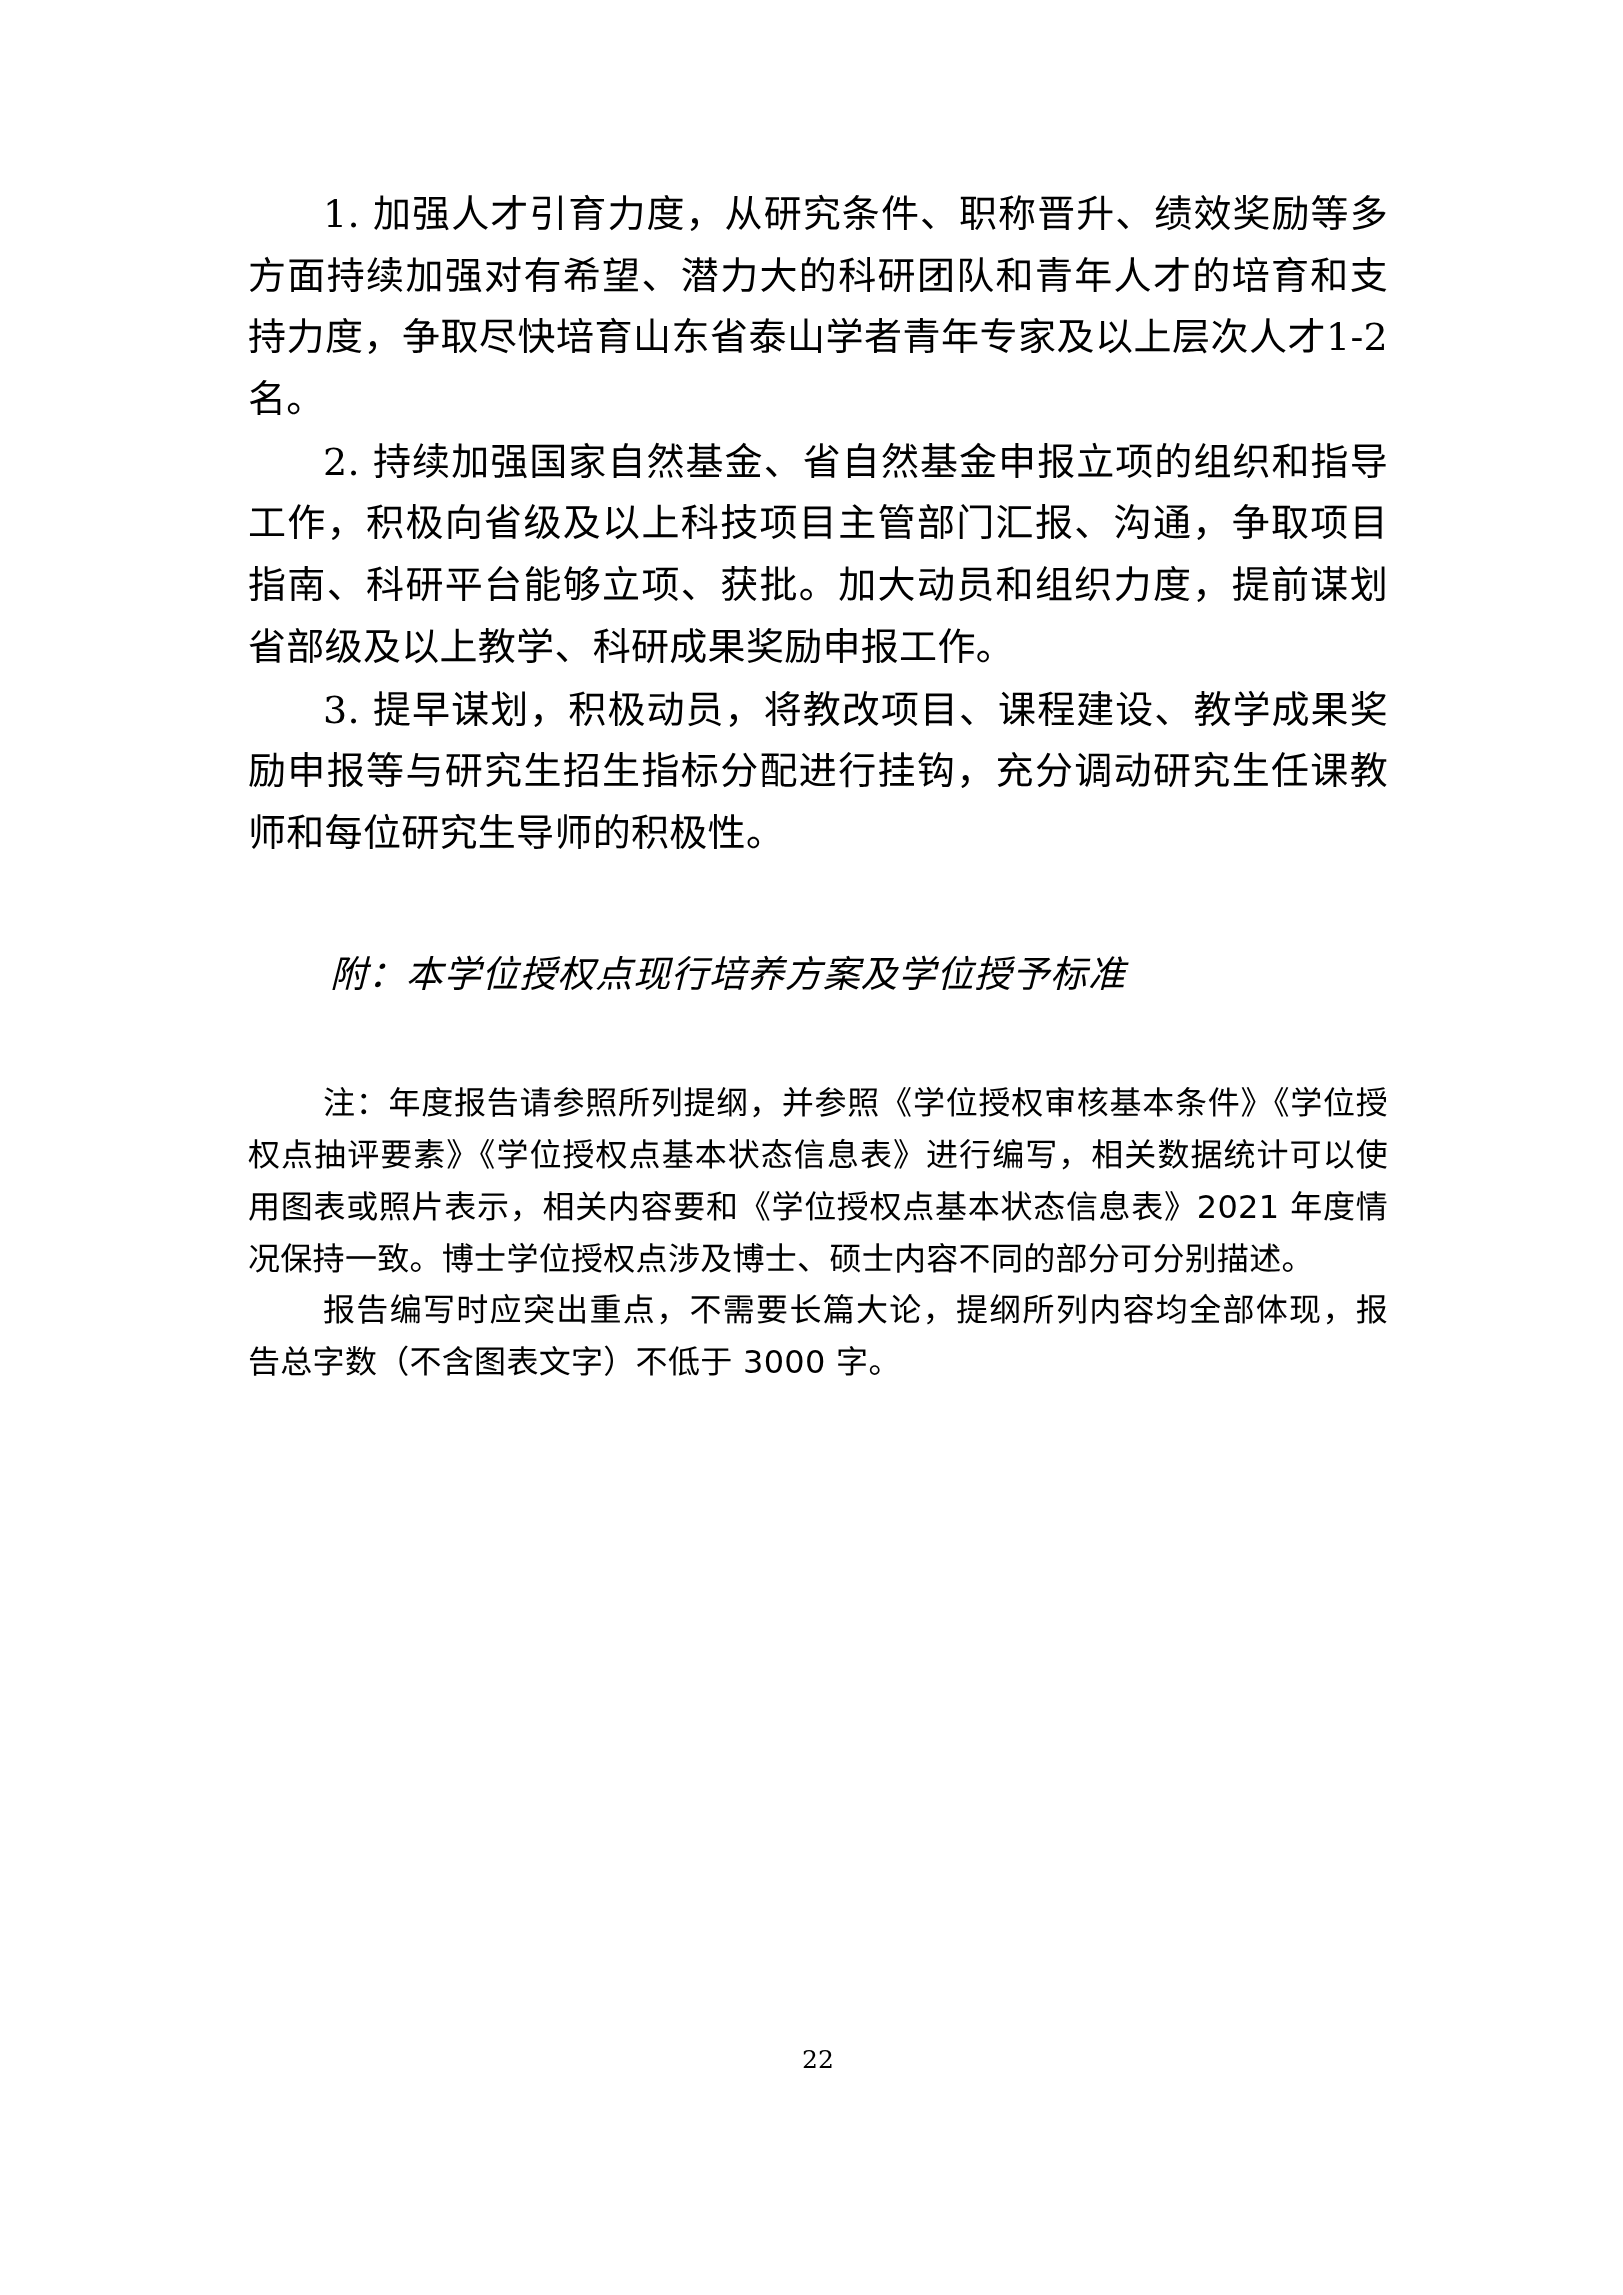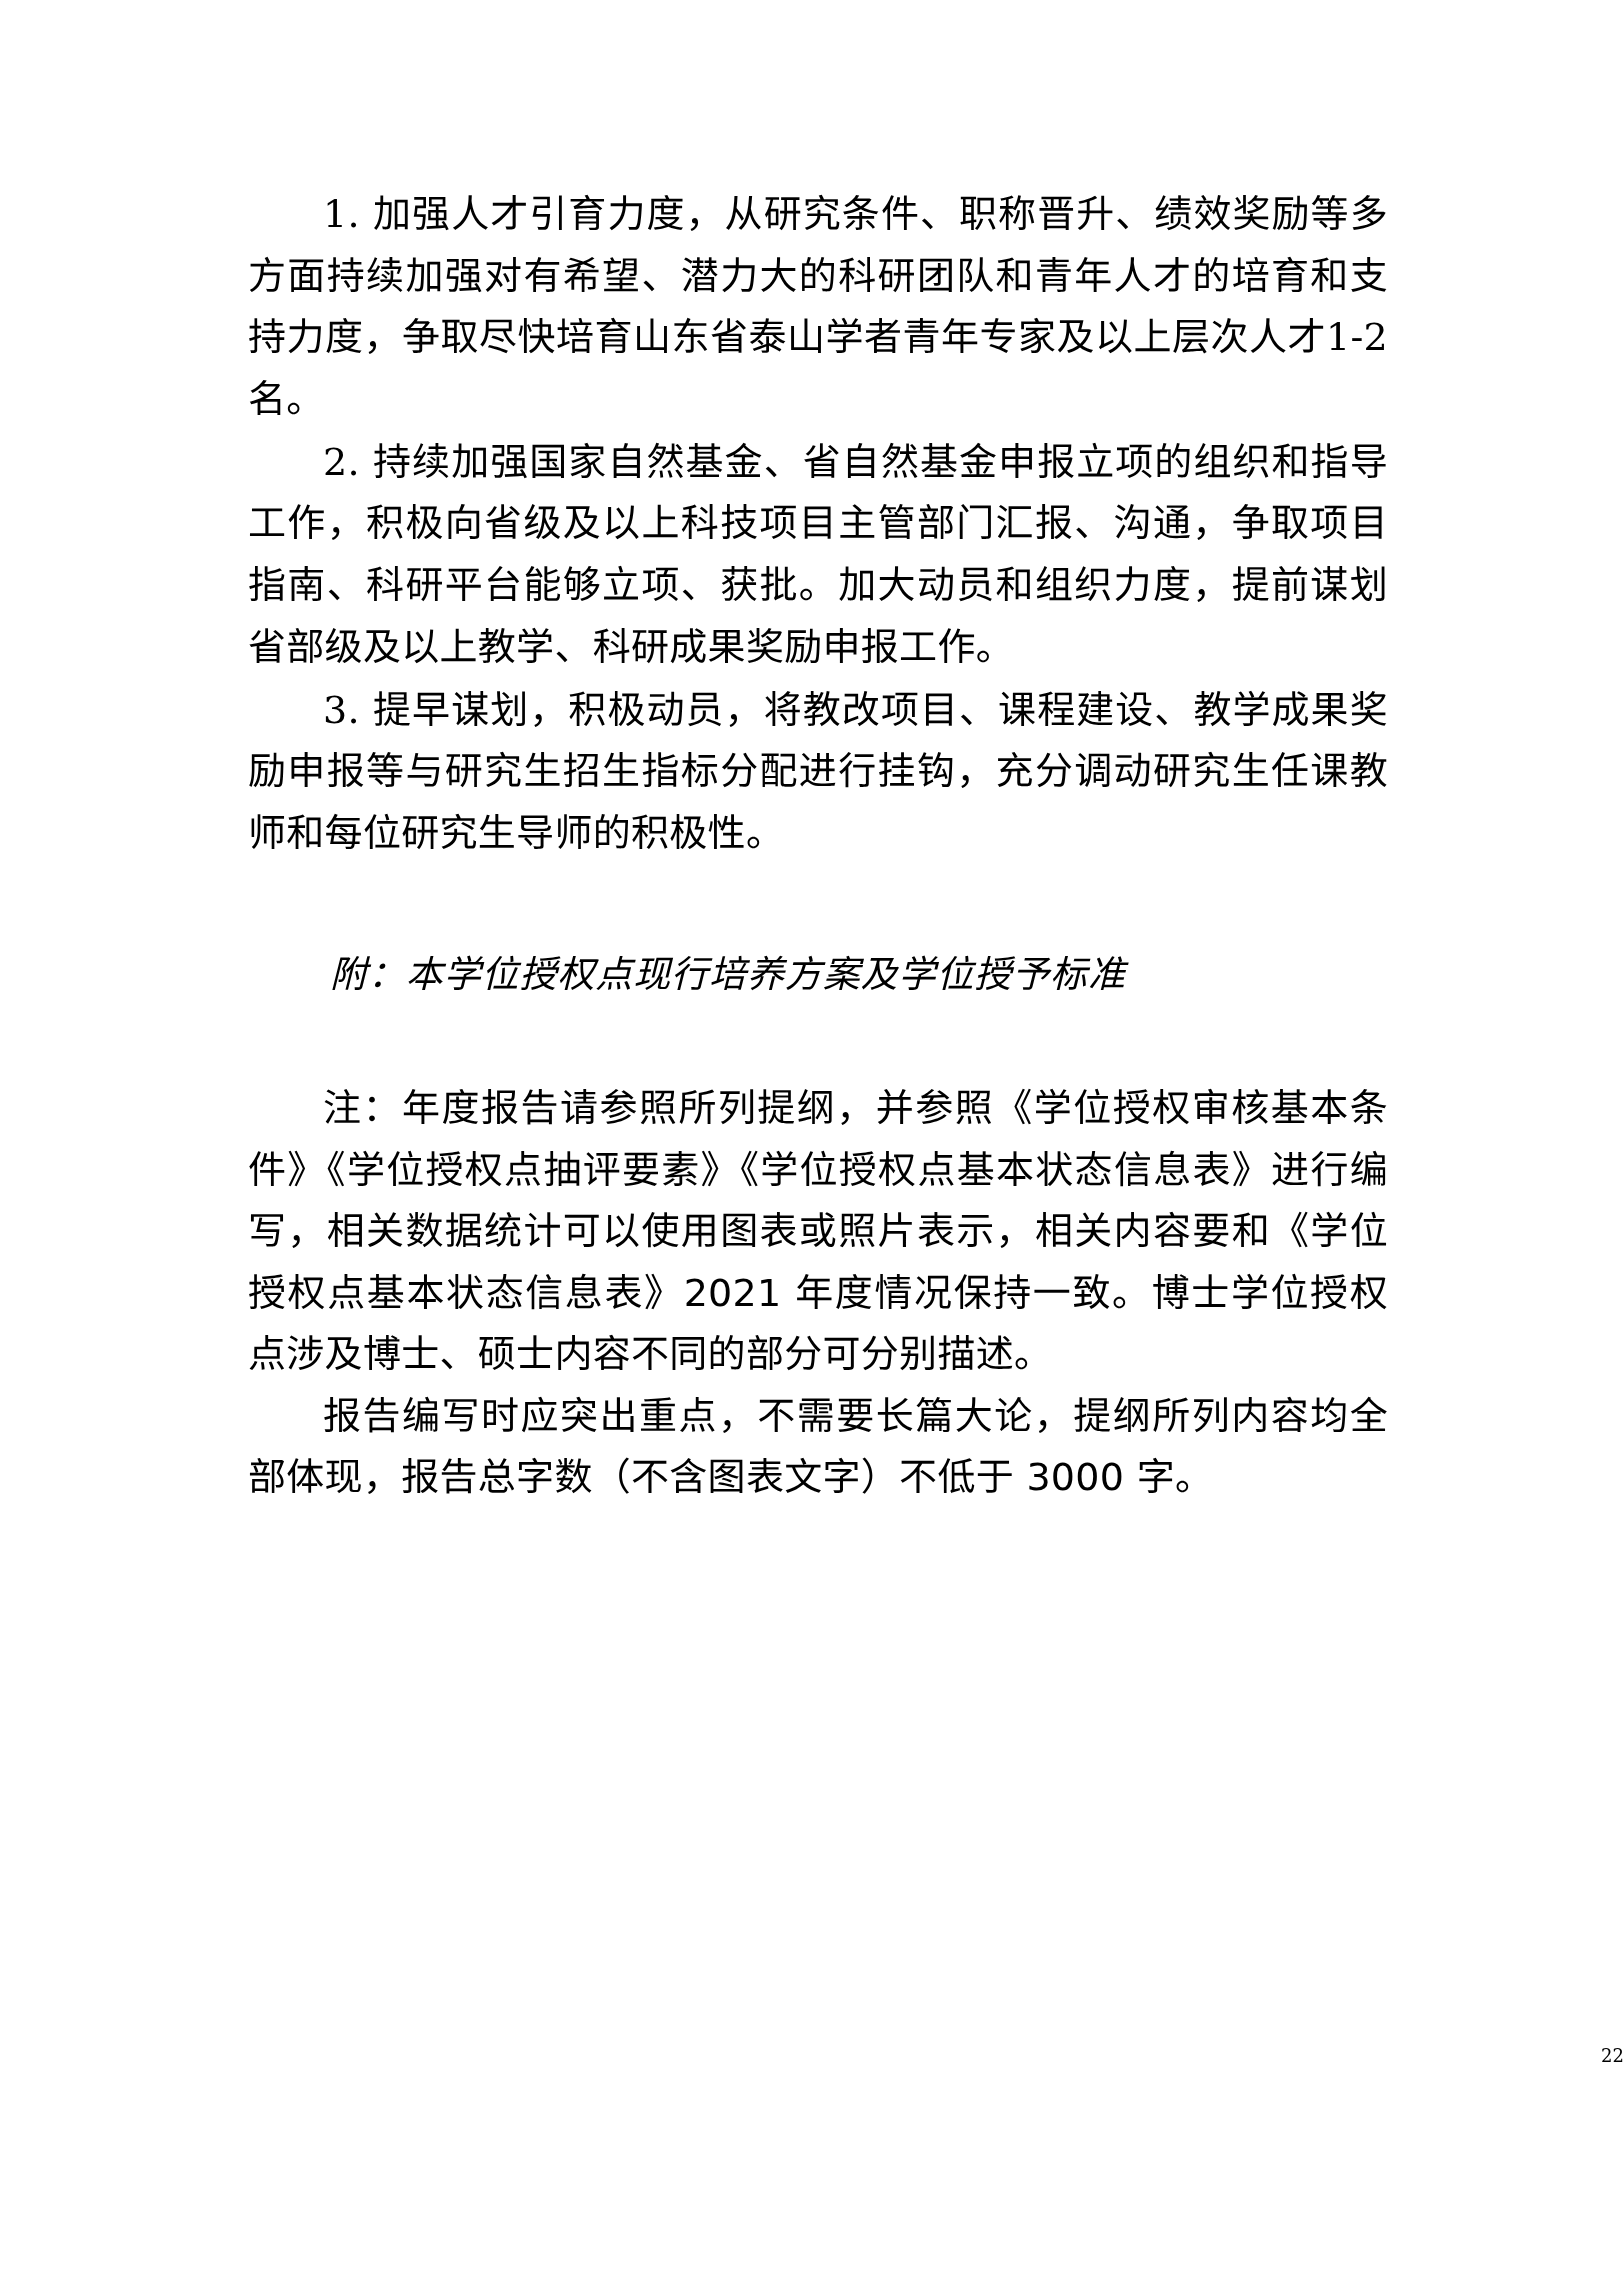--- a/index.html
+++ b/index.html
@@ -29,21 +29,21 @@
     font-size: 38px;
     line-height: 1.62;
     text-align: justify;
     text-justify: inter-ideograph;
     margin: 0 0 1.7px 0;
     text-indent: 75px;
     letter-spacing: 0.3px;
   }
   .para-hei {
     font-family: "DejaVu Sans", "Liberation Sans", sans-serif;
-    font-size: 38px;
+    font-size: 32px;
     line-height: 1.62;
     text-align: justify;
     text-justify: inter-ideograph;
     margin: 0;
     text-indent: 75px;
     letter-spacing: 0.3px;
   }
   .kai {
     font-family: "DejaVu Serif", "Liberation Serif", serif;
     font-style: italic;
@@ -53,22 +53,22 @@
     text-indent: 82px;
     letter-spacing: 0.9px;
   }
   .gap-lg { height: 79px; }
   .gap-md { height: 73px; }
   .page-number {
     position: absolute;
     left: 12px;
     right: 0;
     top: 2045px;
-    text-align: right;
-    font-size: 18px;
+    text-align: center;
+    font-size: 25px;
     font-family: "DejaVu Serif", "Liberation Serif", serif;
     color: #000000;
   }
 </style>
 </head>
 <body>
 
 <div class="page">
 
   <div class="content">

